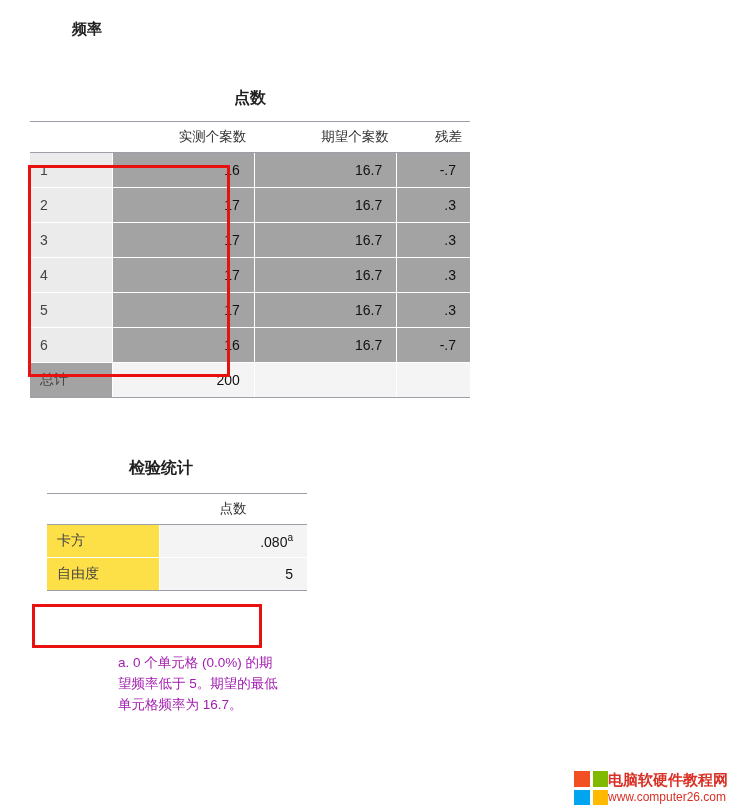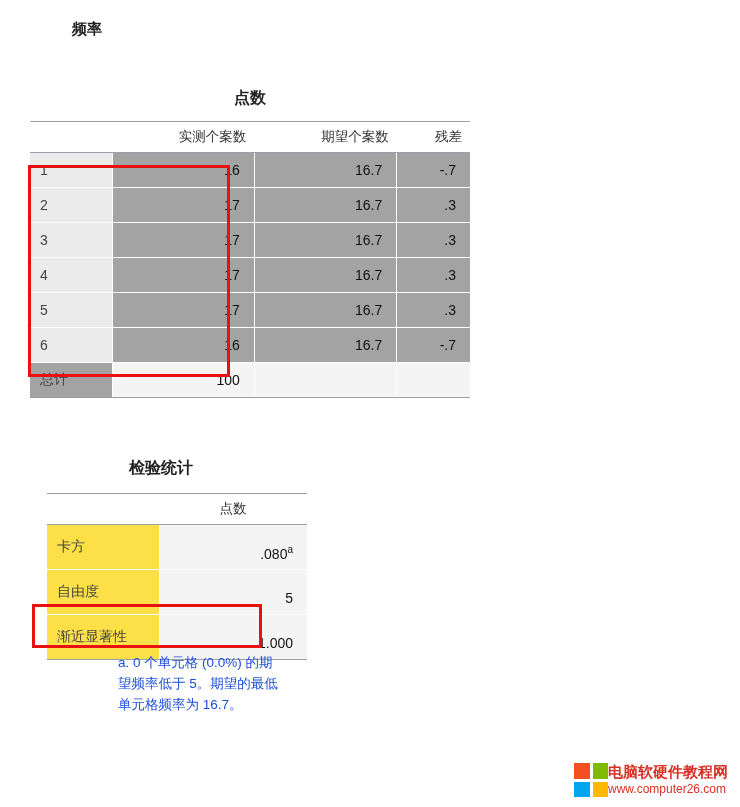--- a/index.html
+++ b/index.html
@@ -172,21 +172,21 @@
     background: #fde047;
     color: #444;
     padding: 0 0 0 10px;
     height: 32px;
     vertical-align: middle;
     border-bottom: 1px solid #ffffff;
   }
   .stats-table td.val {
     background: #f4f4f4;
     text-align: right;
-    padding: 12px 14px 0 0;
+    padding: 0 14px 0 0;
     height: 32px;
     vertical-align: middle;
     color: #111;
     border-bottom: 1px solid #ffffff;
     border-left: 1px solid #ffffff;
   }
   .stats-table tr:last-child td {
     border-bottom: 1px solid #9aa0a6;
   }
   sup.note {
@@ -194,28 +194,28 @@
     vertical-align: super;
   }
 
   .footnote {
     position: absolute;
     left: 118px;
     top: 652px;
     width: 160px;
     font-size: 13.5px;
     line-height: 21px;
-    color: #1d4ed8;
+    color: #a21caf;
   }
 
   
   .watermark {
     position: absolute;
     right: 12px;
-    bottom: 10px;
+    bottom: 2px;
     display: flex;
     align-items: center;
   }
   .win-logo {
     width: 34px;
     height: 34px;
     display: grid;
     grid-template-columns: 1fr 1fr;
     grid-template-rows: 1fr 1fr;
     gap: 3px;
@@ -288,21 +288,21 @@
         <td class="val">.3</td>
       </tr>
       <tr>
         <td class="rowlabel">6</td>
         <td class="val">16</td>
         <td class="val">16.7</td>
         <td class="val">-.7</td>
       </tr>
       <tr class="total">
         <td class="rowlabel">总计</td>
-        <td class="val">100</td>
+        <td class="val">200</td>
         <td class="blank"></td>
         <td class="blank"></td>
       </tr>
     </tbody>
   </table>
 </div>
 
 <div class="hilite" id="hilite-freq"></div>
 
 <div class="stats-block">
@@ -315,24 +315,20 @@
       </tr>
     </thead>
     <tbody>
       <tr>
         <td class="rowlabel">卡方</td>
         <td class="val"><span>.080</span><sup class="note">a</sup></td>
       </tr>
       <tr>
         <td class="rowlabel">自由度</td>
         <td class="val">5</td>
-      </tr>
-      <tr>
-        <td class="rowlabel">渐近显著性</td>
-        <td class="val">1.000</td>
       </tr>
     </tbody>
   </table>
 </div>
 
 <div class="hilite" id="hilite-sig"></div>
 
 <div class="footnote">a. 0 个单元格 (0.0%) 的期望频率低于 5。期望的最低单元格频率为 16.7。</div>
 
 <div class="watermark">

